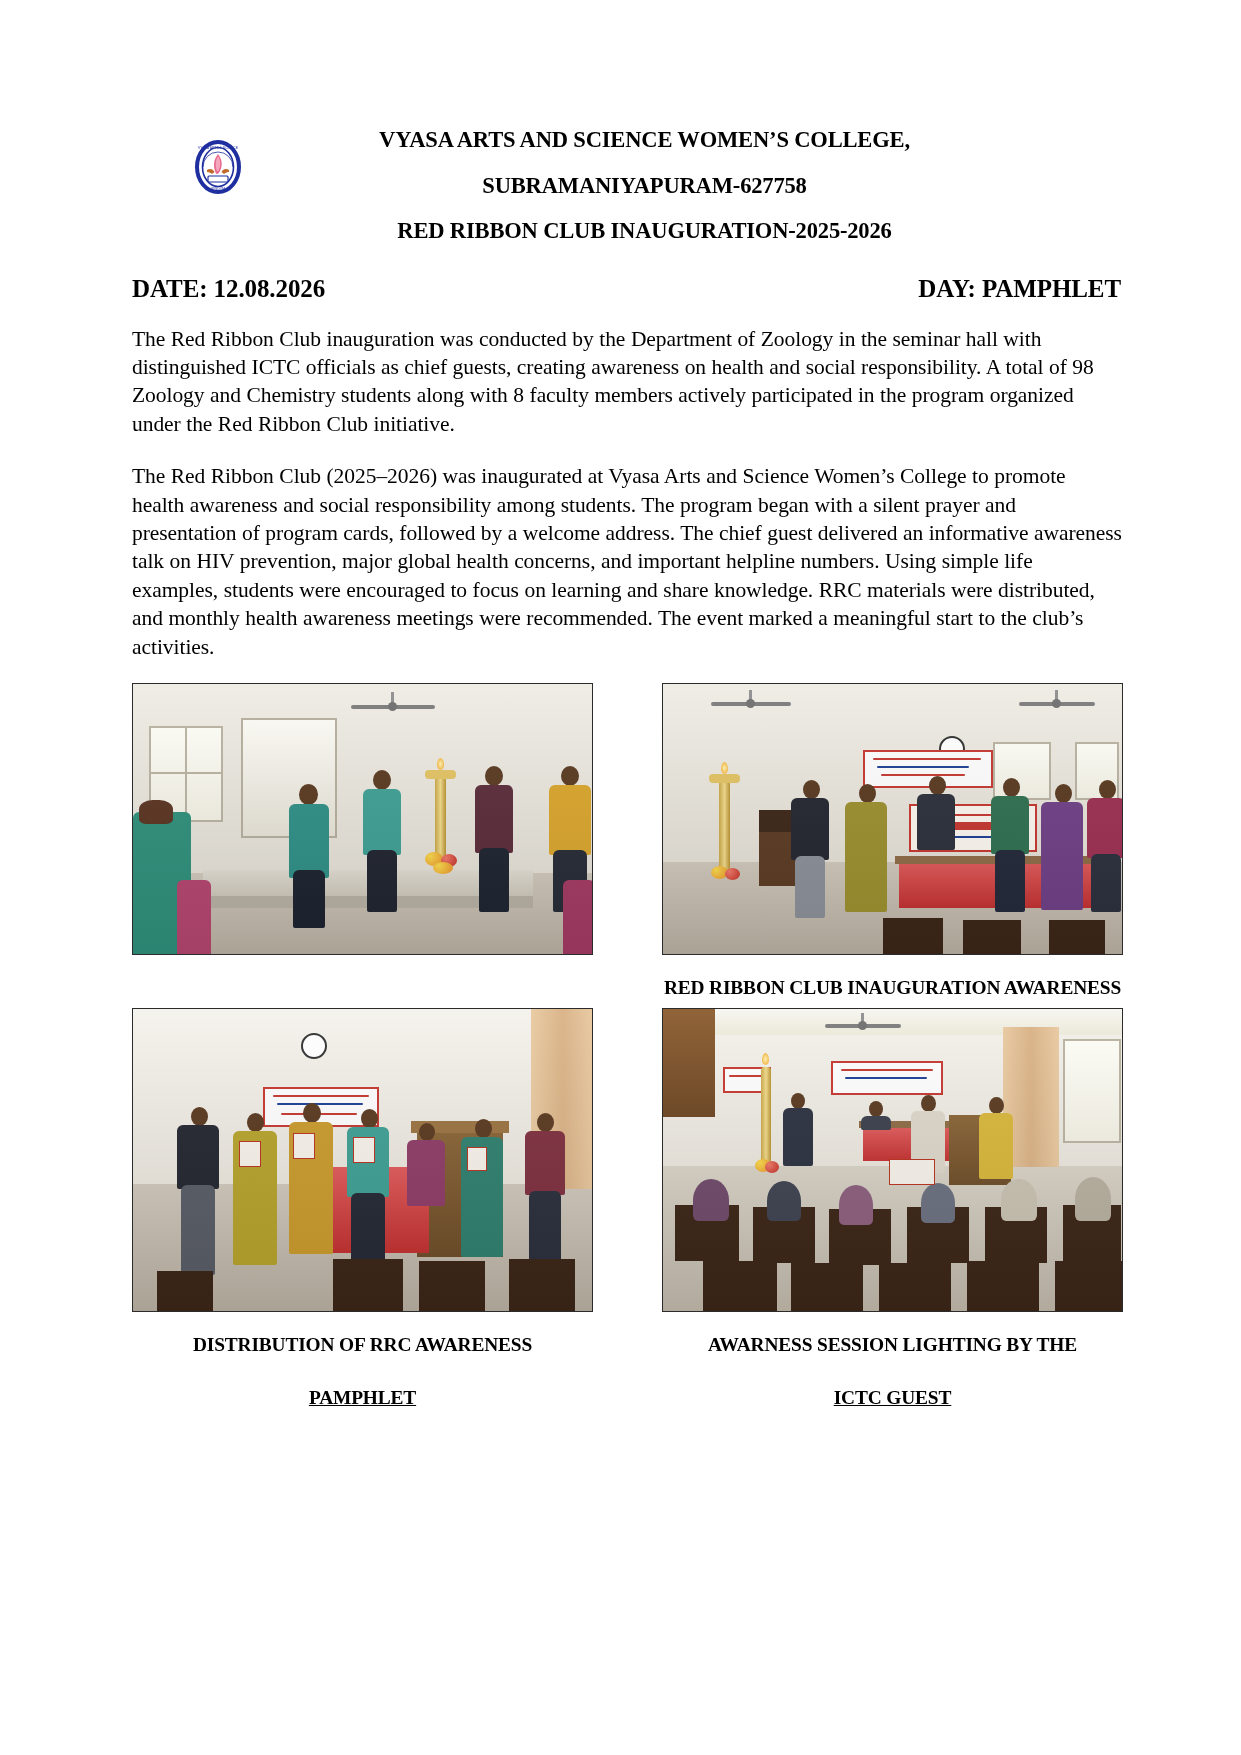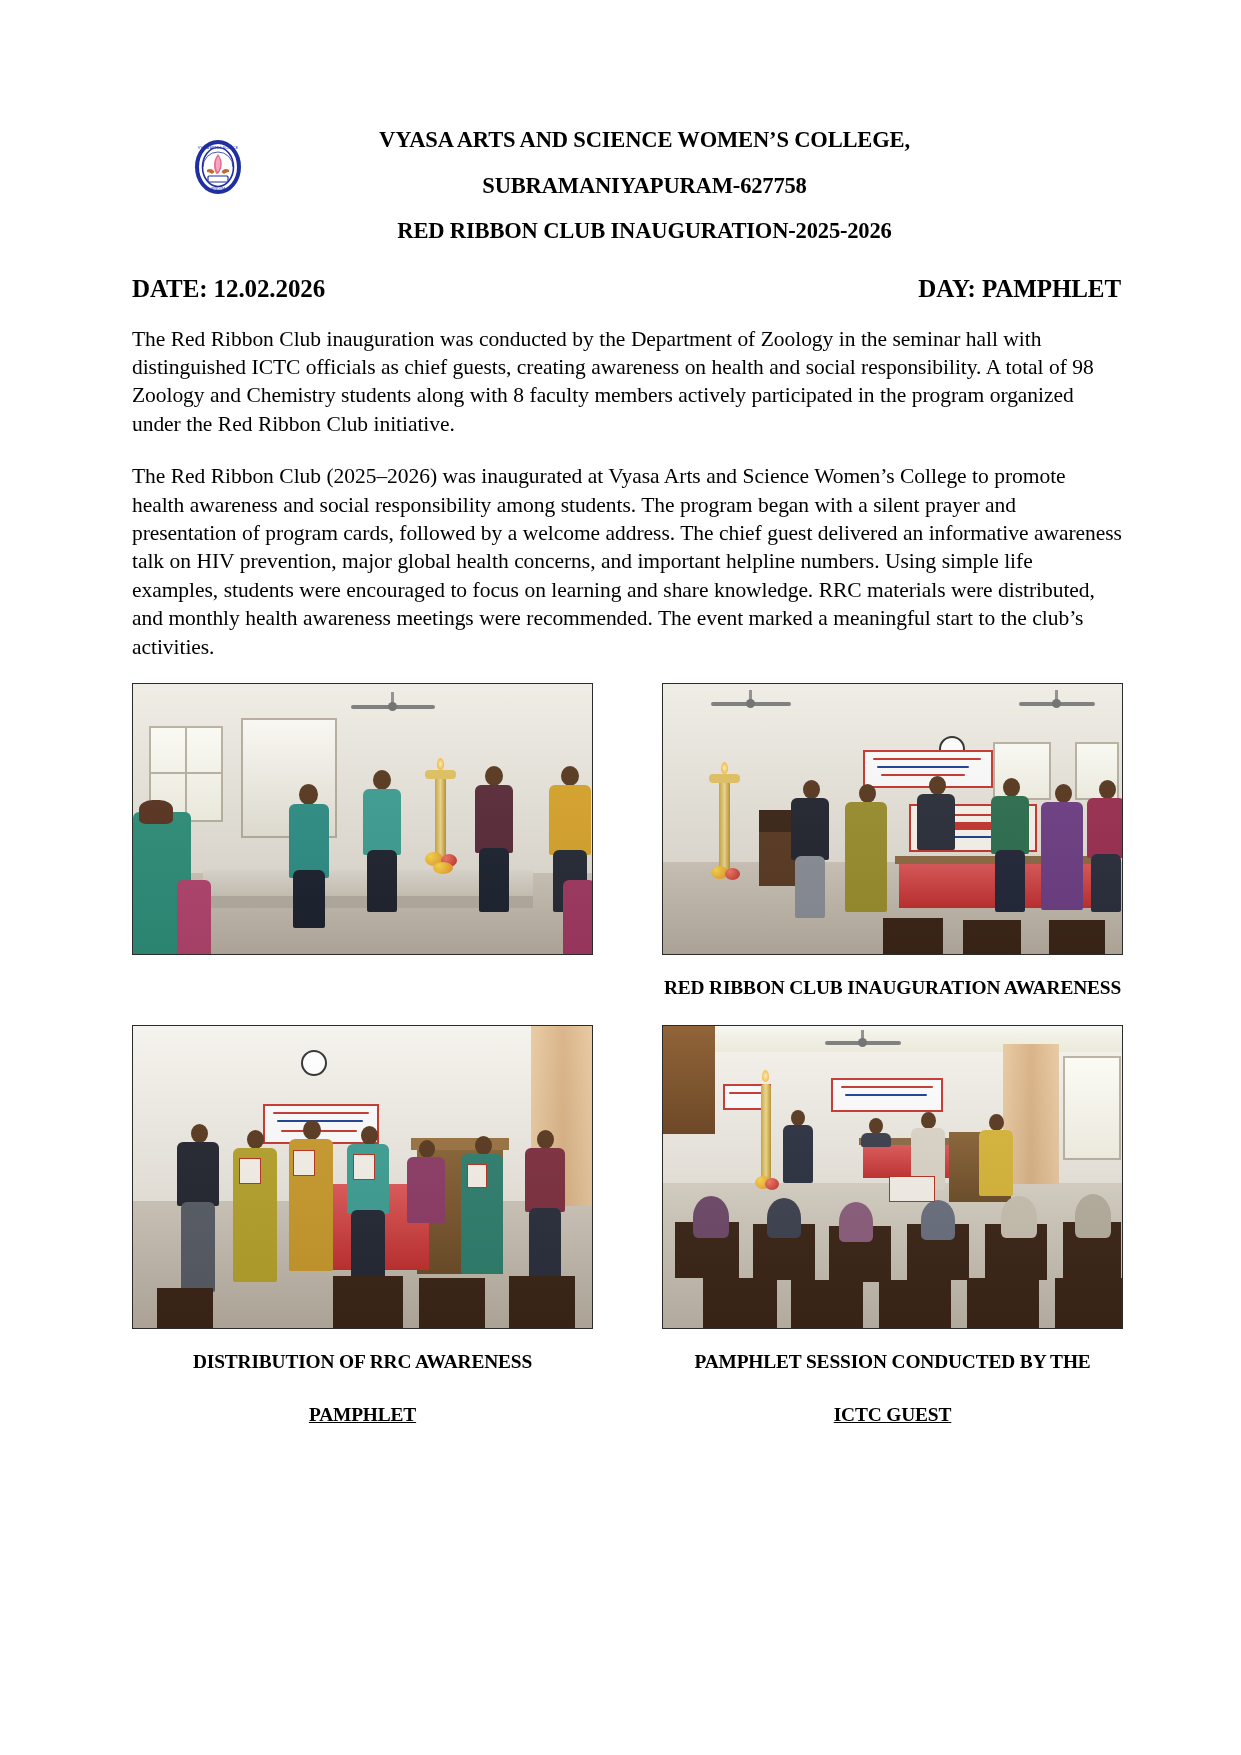--- a/index.html
+++ b/index.html
@@ -119,21 +119,21 @@
     font-size: 19.4px;
     letter-spacing: -0.15px;
     margin-top: 22px;
     line-height: 1.15;
     white-space: nowrap;
   }
   .caption.two-line { white-space: normal; }
   .caption .capline { display: block; }
   .caption .capline + .capline { margin-top: 30px; text-decoration: underline; }
 
-  .photo-row.second { margin-top: 26px; }
+  .photo-row.second { margin-top: 9px; }
 
   
   .scene { position: absolute; inset: 0; }
   .sk { position: absolute; }
 
   
   .wall  { left:0; right:0; top:0; height:62%; background:linear-gradient(#efece4,#e4e0d6); }
   .wall2 { left:0; right:0; top:0; height:40%; background:linear-gradient(#f4f2ec,#eae6dd); }
   .floor { left:0; right:0; bottom:0; height:38%; background:linear-gradient(#cfc7ba,#b9b0a2); }
   .ceil  { left:0; right:0; top:0; height:11%; background:linear-gradient(#f7f6f2,#e9e6de); }
@@ -208,21 +208,21 @@
       </div>
       <div class="header-titles">
         <div class="htitle l1">VYASA ARTS AND SCIENCE WOMEN’S COLLEGE,</div>
         <div class="htitle l2">SUBRAMANIYAPURAM-627758</div>
         <div class="htitle l3">RED RIBBON CLUB INAUGURATION-2025-2026</div>
       </div>
     </div>
   </div>
 
   <div class="date-row">
-    <div class="date-cell">DATE: 12.02.2026</div>
+    <div class="date-cell">DATE: 12.08.2026</div>
     <div class="day-cell">DAY: PAMPHLET</div>
   </div>
 
   <div class="body-block">
     <p class="para">The Red Ribbon Club inauguration was conducted by the Department of Zoology in the seminar hall with distinguished ICTC officials as chief guests, creating awareness on health and social responsibility. A total of 98 Zoology and Chemistry students along with 8 faculty members actively participated in the program organized under the Red Ribbon Club initiative.</p>
     <p class="para">The Red Ribbon Club (2025–2026) was inaugurated at Vyasa Arts and Science Women’s College to promote health awareness and social responsibility among students. The program began with a silent prayer and presentation of program cards, followed by a welcome address. The chief guest delivered an informative awareness talk on HIV prevention, major global health concerns, and important helpline numbers. Using simple life examples, students were encouraged to focus on learning and share knowledge. RRC materials were distributed, and monthly health awareness meetings were recommended. The event marked a meaningful start to the club’s activities.</p>
   </div>
 
   <div class="photo-grid">
 
@@ -482,21 +482,21 @@
             <div class="sk" style="left:258px;top:174px;width:34px;height:40px;background:#6b7080;border-radius:50% 50% 14% 14%;"></div>
             <div class="sk" style="left:338px;top:170px;width:36px;height:42px;background:#c9c2b2;border-radius:50% 50% 14% 14%;"></div>
             <div class="sk" style="left:412px;top:168px;width:36px;height:44px;background:#b7b0a0;border-radius:50% 50% 14% 14%;"></div>
             <div class="sk" style="left:30px;top:170px;width:36px;height:42px;background:#6f4a6a;border-radius:50% 50% 14% 14%;"></div>
 
             <div class="sk placard" style="left:226px;top:150px;width:46px;height:26px;"></div>
           </div>
           <div class="tint"></div>
         </div>
         <div class="caption two-line">
-          <span class="capline">PAMPHLET SESSION CONDUCTED BY THE</span>
+          <span class="capline">AWARNESS SESSION LIGHTING BY THE</span>
           <span class="capline">ICTC GUEST</span>
         </div>
       </div>
 
     </div>
 
   </div>
 
 </div>
 

